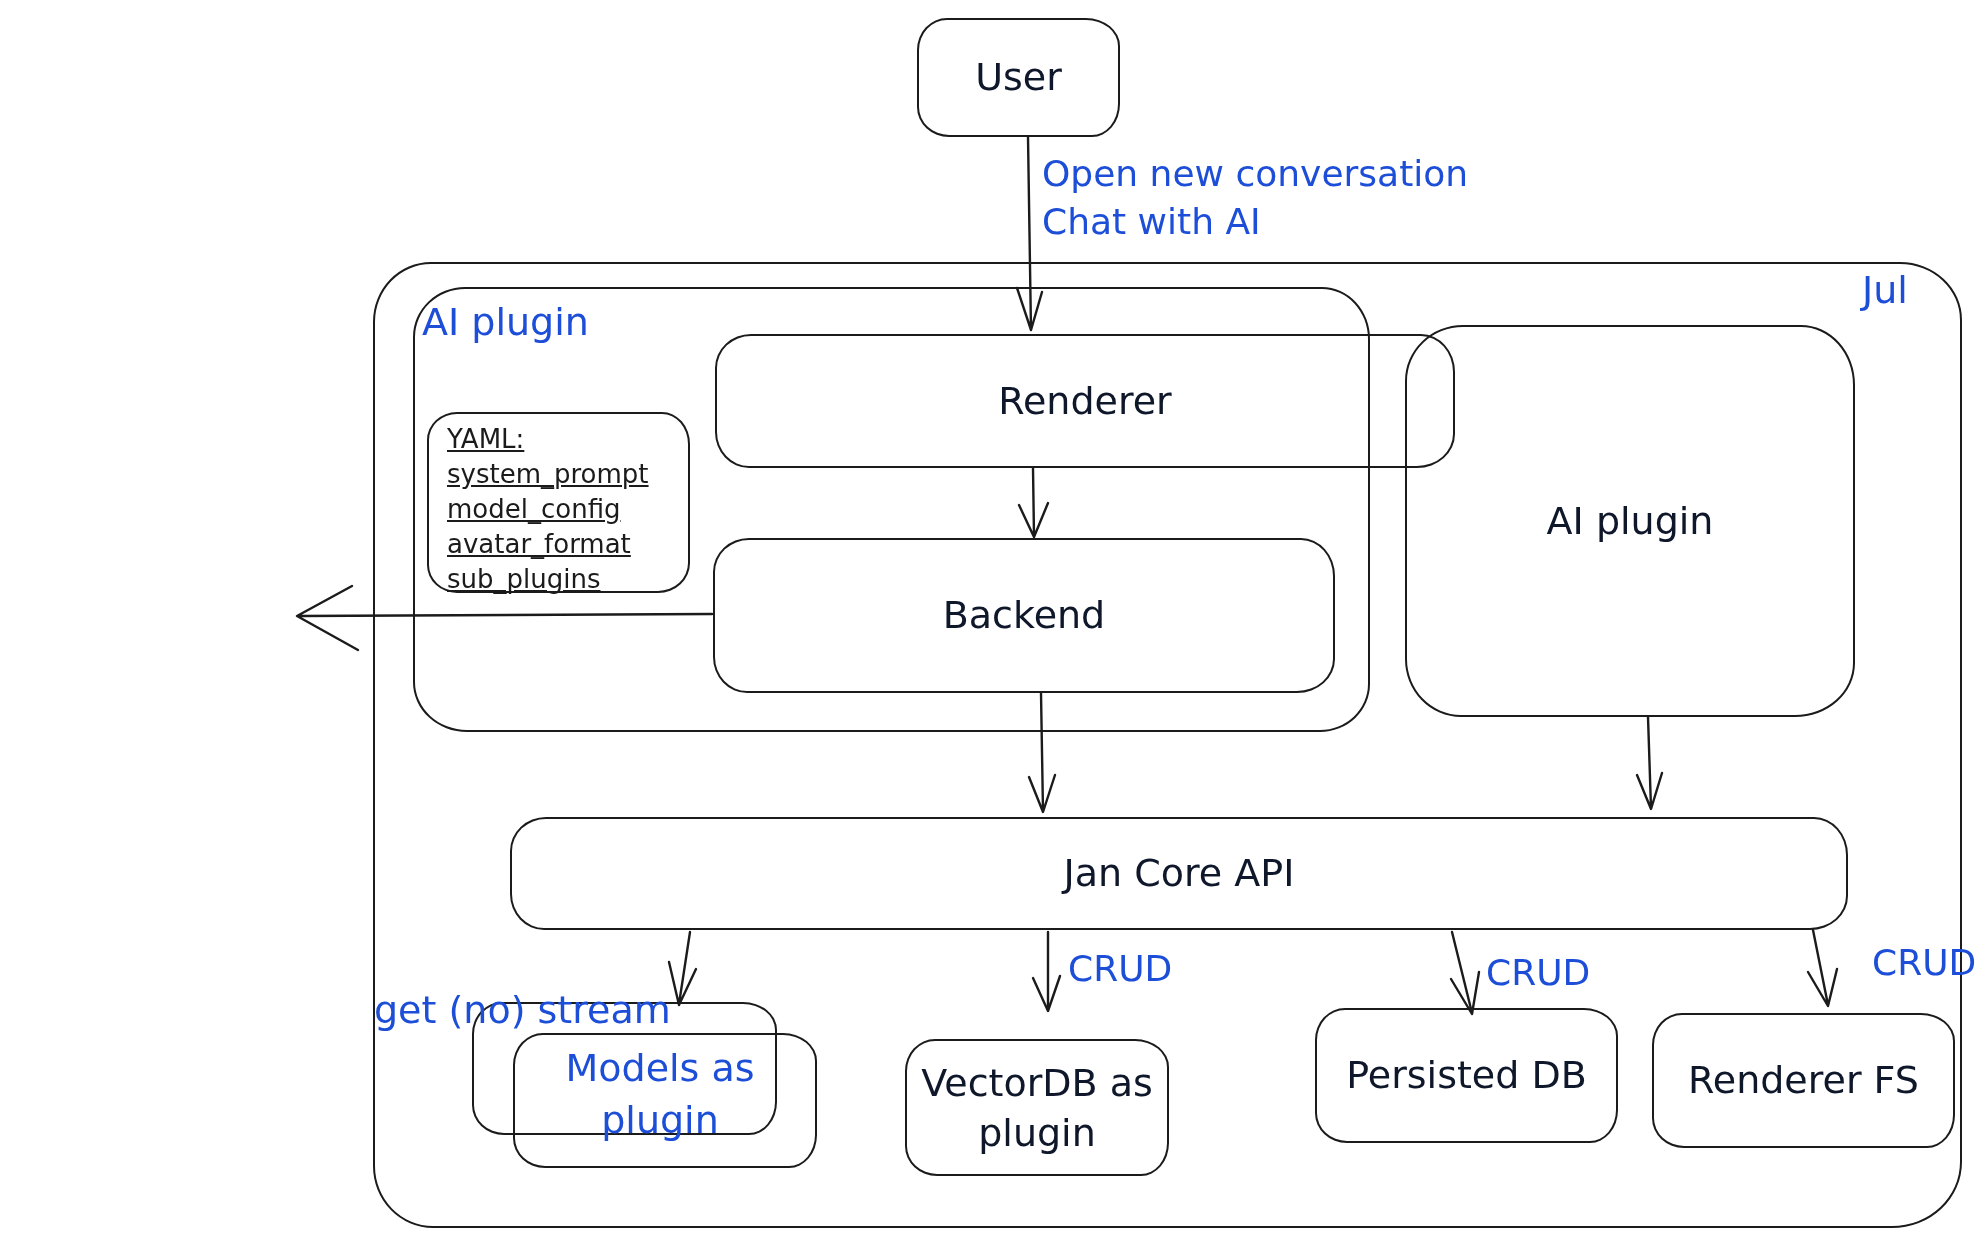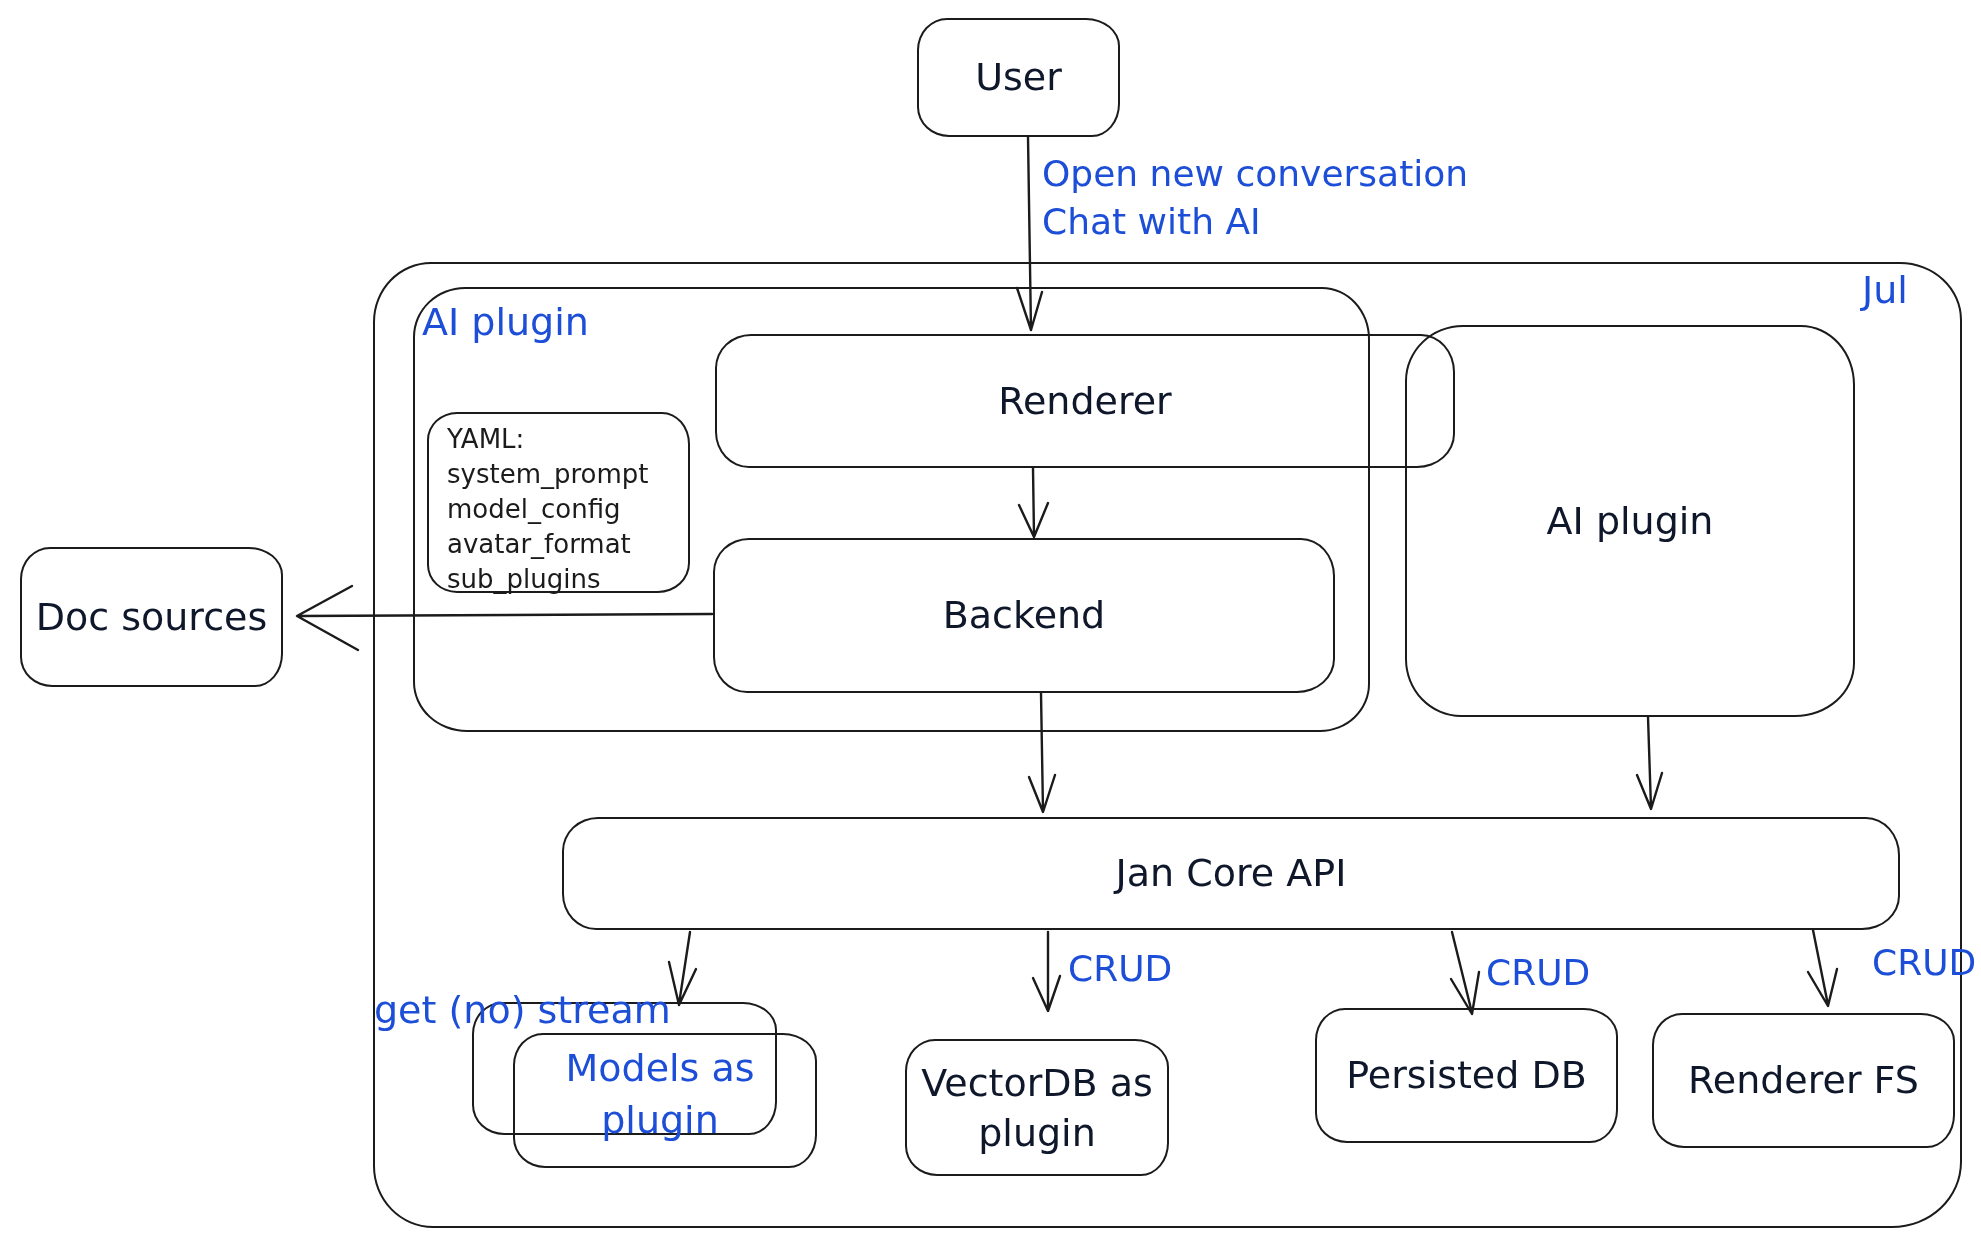--- a/index.html
+++ b/index.html
@@ -7,21 +7,21 @@
     position:relative;width:1981px;height:1246px;background:#ffffff;overflow:hidden;
     font-family:"DejaVu Sans",sans-serif;color:#1b1b1b;
   }
   .box{
     position:absolute;border:2.6px solid #1b1b1b;background:transparent;
     box-sizing:border-box;border-radius:30px 34px 28px 32px / 32px 28px 33px 30px;
   }
   .centered{display:flex;align-items:center;justify-content:center;text-align:center;}
   .node-label{font-size:38px;line-height:1.28;color:#0f172a;}
   .free-label{position:absolute;font-size:36px;color:#1d4ed8;white-space:nowrap;}
-  .small-note{font-size:26px;line-height:35px;padding:8px 0 0 18px;white-space:nowrap;}
+  .small-note{font-size:26px;line-height:35px;padding:8px 0 0 18px;white-space:nowrap;text-decoration:underline;}
   .edges{position:absolute;left:0;top:0;z-index:9;pointer-events:none;}
   .lab2{line-height:48px;}
 </style>
 </head>
 <body>
 
 <div class="canvas">
 
   <div class="box" style="left:373px;top:262px;width:1589px;height:966px;border-radius:58px 62px 70px 60px / 60px 58px 66px 62px;"></div>
   <div class="free-label" style="left:1862px;top:268px;font-size:38px;">Jul</div>
@@ -53,25 +53,22 @@
   </div>
 
   <div class="box centered" style="left:713px;top:538px;width:622px;height:155px;border-radius:36px 34px 38px 34px / 34px 38px 34px 36px;">
     <span class="node-label">Backend</span>
   </div>
 
   <div class="box centered" style="left:1405px;top:325px;width:450px;height:392px;border-radius:58px 54px 60px 56px / 56px 60px 54px 58px;">
     <span class="node-label">AI plugin</span>
   </div>
 
-  <div class="box centered" style="left:20px;top:547px;width:263px;height:140px;">
-    <span class="node-label">Doc sources</span>
-  </div>
 
-  <div class="box centered" style="left:562px;top:817px;width:1338px;height:113px;border-radius:36px 34px 38px 34px / 34px 38px 34px 36px;">
+  <div class="box centered" style="left:510px;top:817px;width:1338px;height:113px;border-radius:36px 34px 38px 34px / 34px 38px 34px 36px;">
     <span class="node-label">Jan Core API</span>
   </div>
 
   <div class="box" style="left:472px;top:1002px;width:305px;height:133px;"></div>
   <div class="box" style="left:513px;top:1033px;width:304px;height:135px;"></div>
   <div class="free-label" style="left:500px;top:1042px;width:320px;text-align:center;font-size:38px;line-height:52px;z-index:10;">
     <div>Models as</div>
     <div>plugin</div>
   </div>
 

